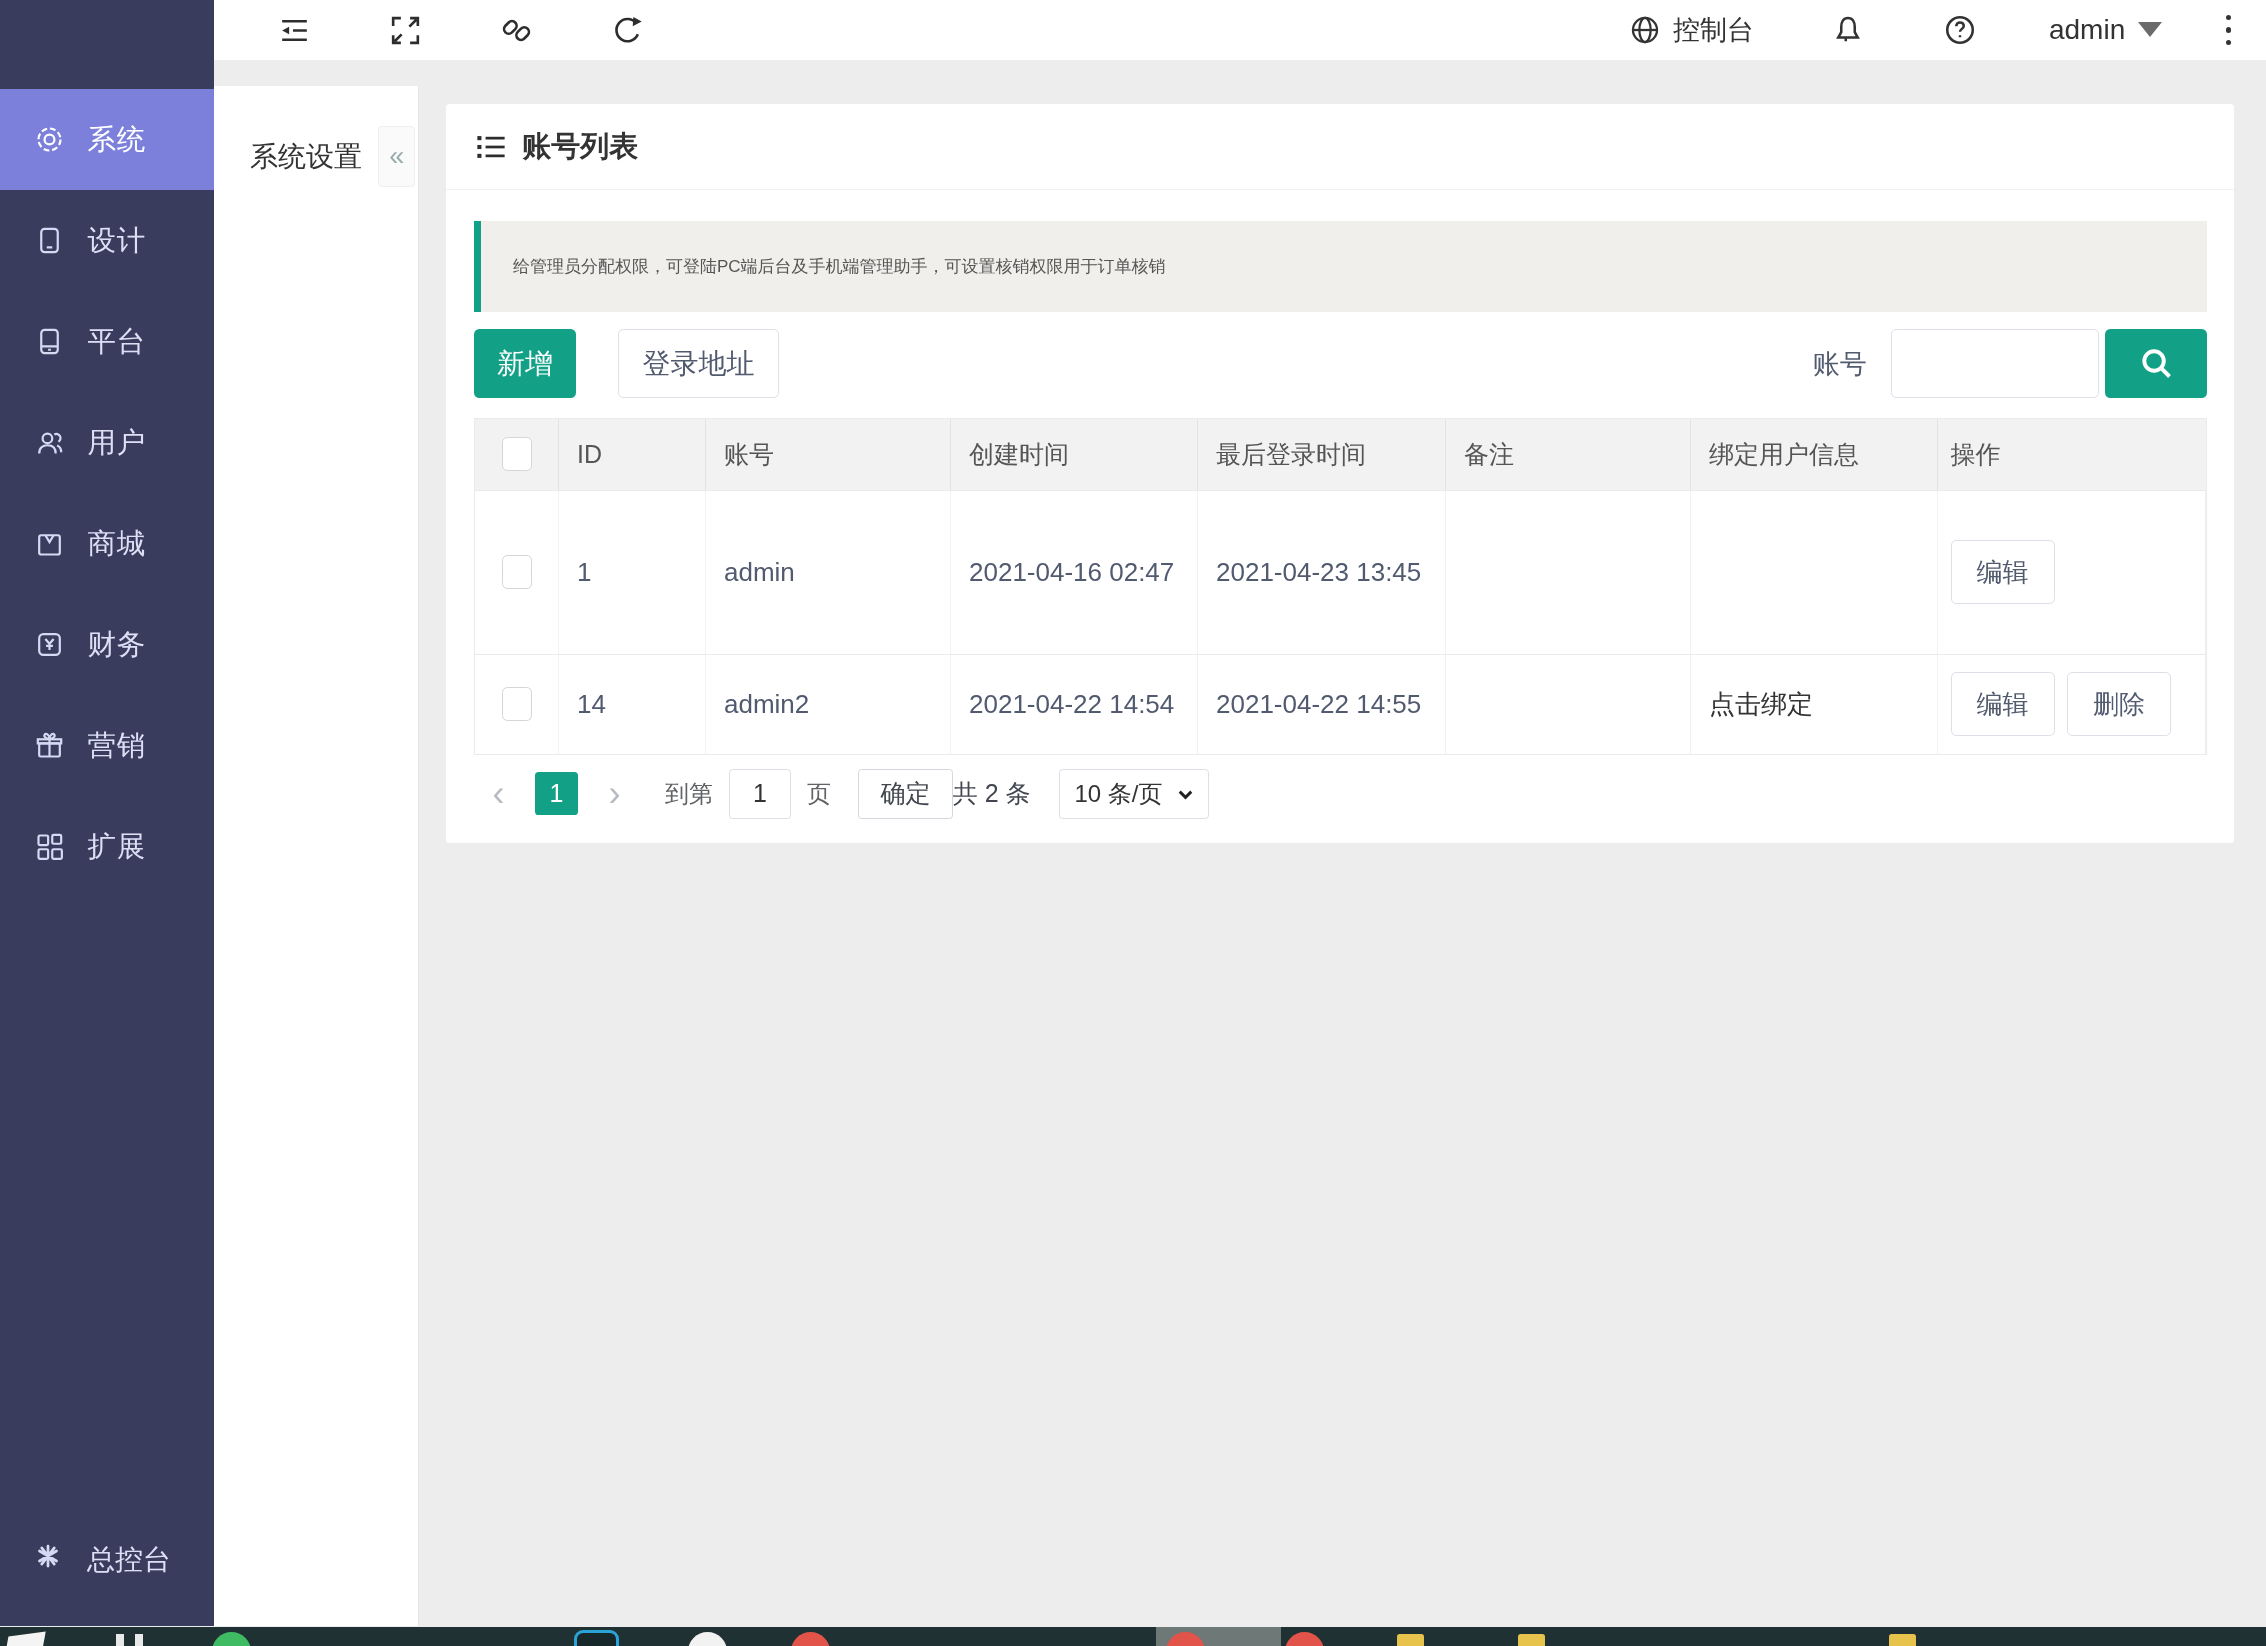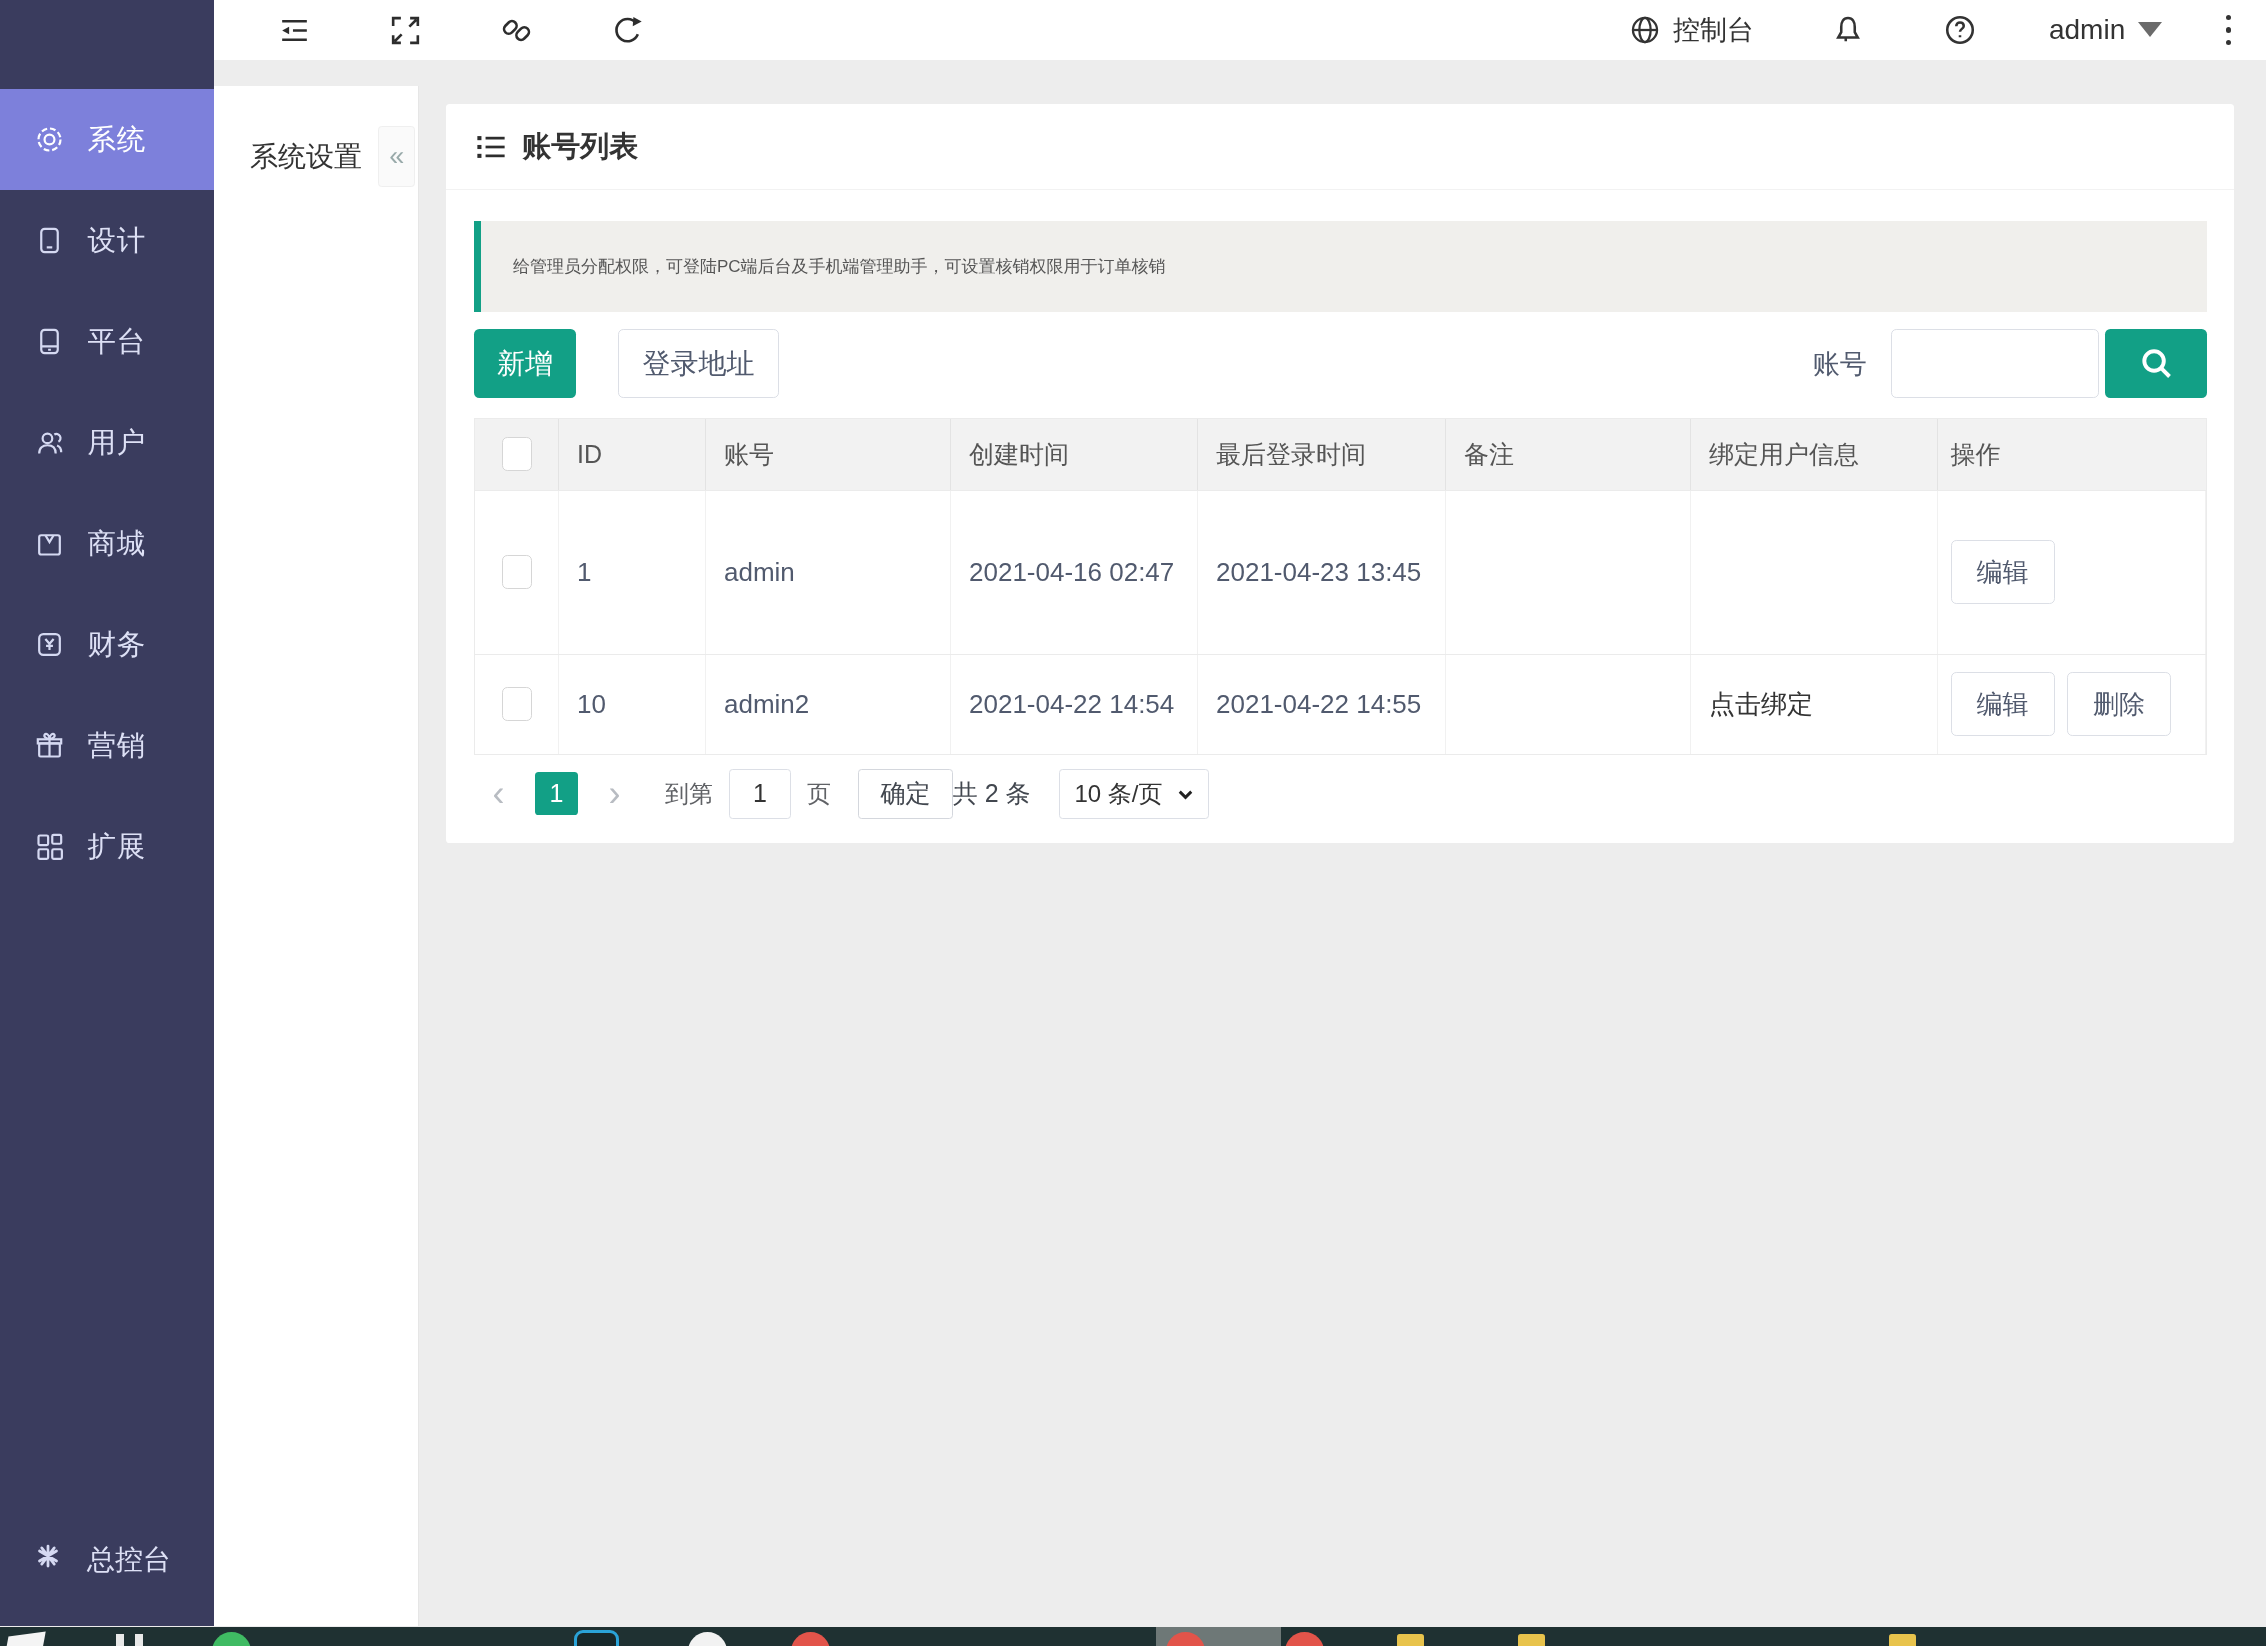--- a/index.html
+++ b/index.html
@@ -326,21 +326,21 @@
           <div class="cell c-bind"></div>
           <div class="cell c-action">
             <button class="btn-mini">编辑</button>
           </div>
         </div>
 
         <div class="trow row-short">
           <div class="cell c-check">
               <span class="checkbox"></span>
             </div>
-          <div class="cell c-id">10</div>
+          <div class="cell c-id">14</div>
           <div class="cell c-account">admin2</div>
           <div class="cell c-created">2021-04-22 14:54</div>
           <div class="cell c-login">2021-04-22 14:55</div>
           <div class="cell c-remark"></div>
           <div class="cell c-bind">
             <span class="bind-link">点击绑定</span>
           </div>
           <div class="cell c-action">
             <button class="btn-mini">编辑</button>
             <button class="btn-mini">删除</button>

